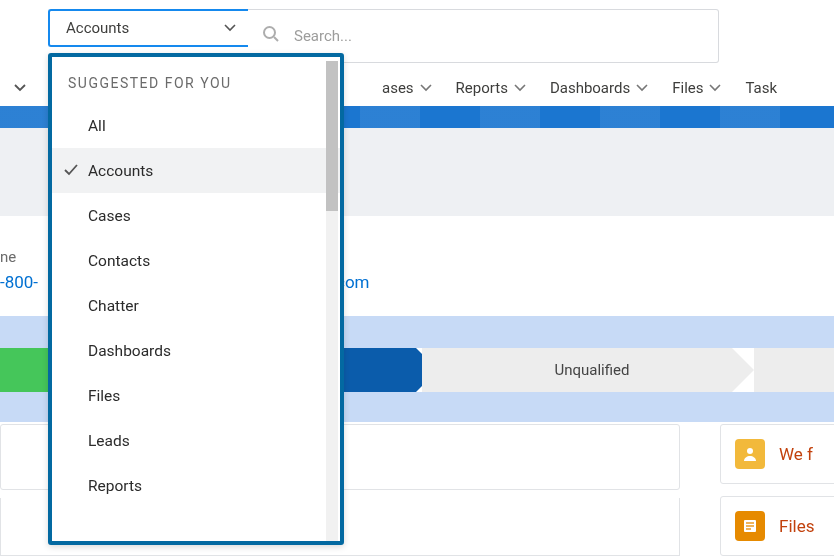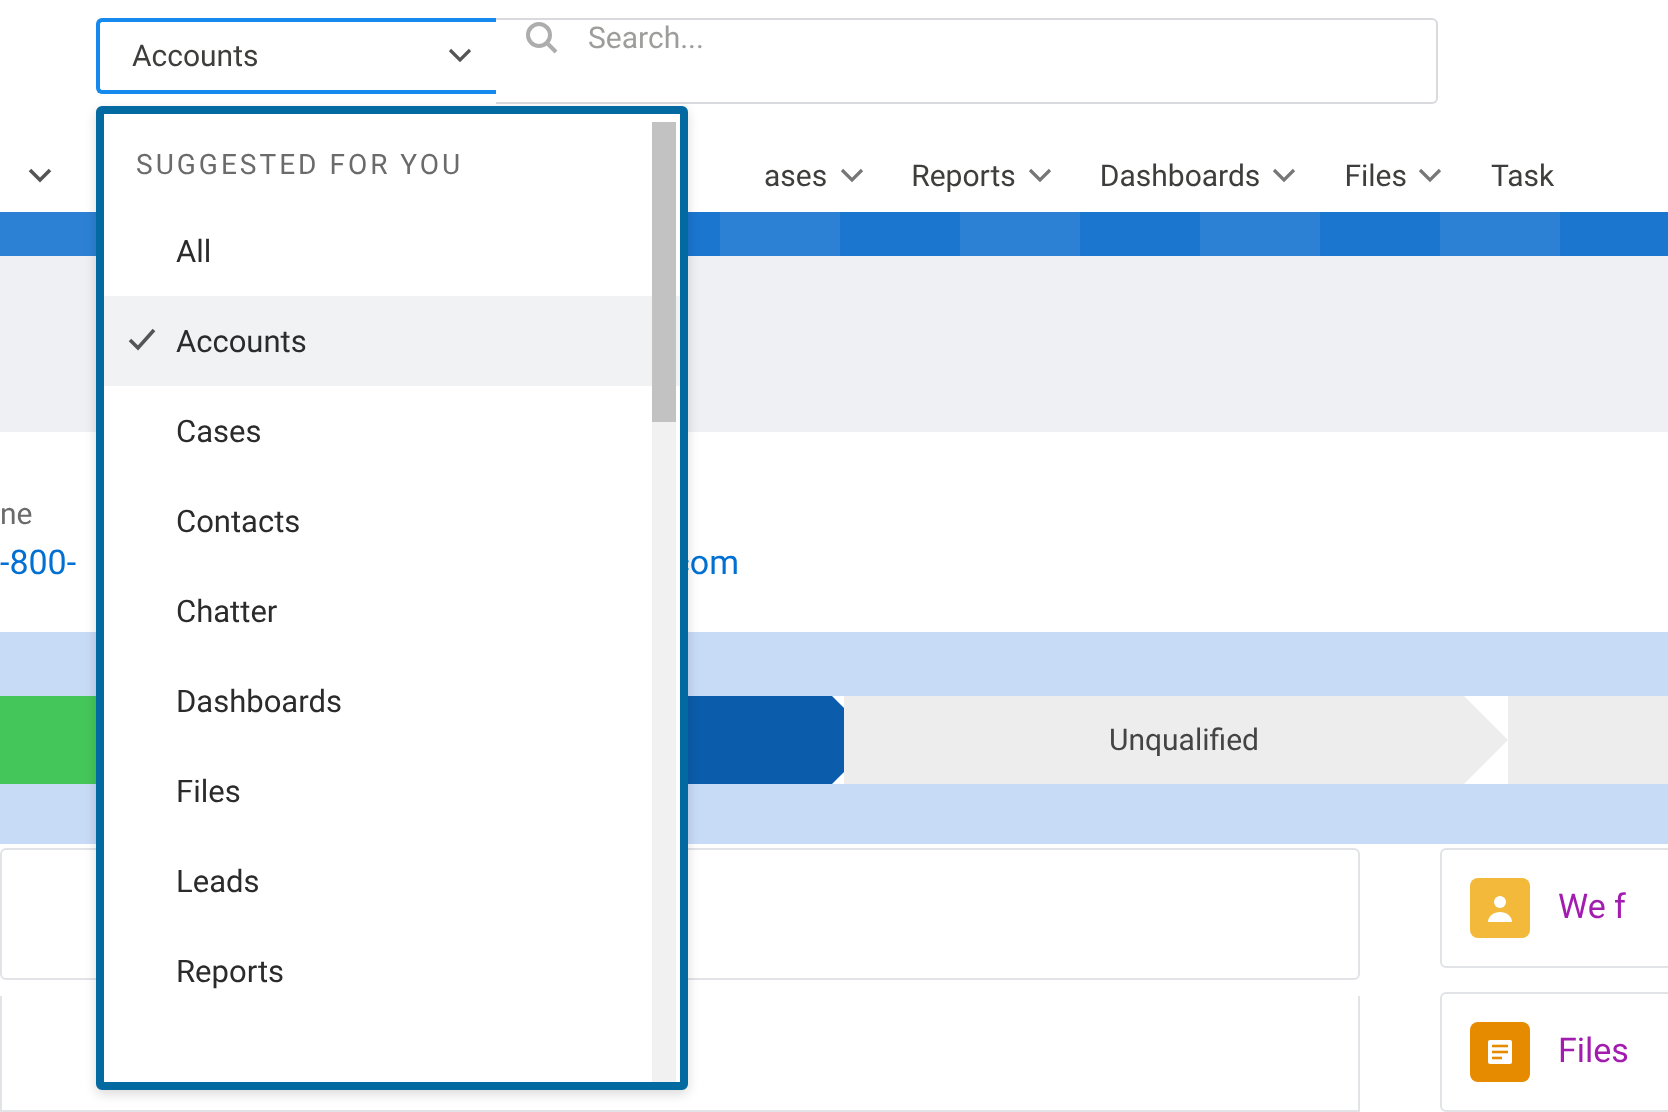--- a/index.html
+++ b/index.html
@@ -3,21 +3,21 @@
 <meta charset="utf-8">
 <style>
   * { box-sizing: border-box; margin: 0; padding: 0; font-family: -apple-system, BlinkMacSystemFont, "Segoe UI", Roboto, Arial, sans-serif; }
   body { width: 834px; height: 556px; overflow: hidden; background: #fff; position: relative; }
 
   
   .topbar { position: absolute; top: 9px; left: 48px; width: 671px; height: 38px; display: flex; }
   .combo { width: 200px; height: 38px; border: 2px solid #1589ee; background: #fff; display: flex; align-items: center; justify-content: space-between; padding: 0 12px 0 16px; border-right: none; border-radius: 3px 0 0 3px; }
   .combo-label { font-size: 15px; color: #3e3e3c; }
   .combo-caret svg { display: block; }
-  .search-wrap { flex: 1; height: 43px; border: 1px solid #d8dade; border-left: none; border-radius: 0 3px 3px 0; display: flex; align-items: flex-start; padding-left: 14px; gap: 14px; }
+  .search-wrap { flex: 1; height: 54px; border: 1px solid #d8dade; border-left: none; border-radius: 0 3px 3px 0; display: flex; align-items: center; padding-left: 14px; gap: 14px; }
   .search-input { border: none; outline: none; font-size: 15px; color: #706e6b; width: 100%; background: transparent; }
   .search-input::placeholder { color: #9d9d9c; }
 
   
   .nav { position: absolute; top: 70px; left: 0; right: 0; height: 36px; display: flex; align-items: center; }
   .nav-left-caret { width: 40px; display: flex; justify-content: center; }
   .nav-items { display: flex; align-items: flex-end; gap: 12px; padding-left: 336px; }
   .nav-item { display: flex; align-items: center; gap: 6px; font-size: 15px; color: #3e3e3c; padding: 6px 6px; white-space: nowrap; }
   .chev svg { display: block; }
 
@@ -50,21 +50,21 @@
   
   .panel { position:absolute; background:#fff; border:1px solid #e1e3e6; border-radius:3px; }
   .panel1 { top:424px; left:0; width:680px; height:66px; }
   .panel2 { top:424px; left:720px; width:200px; height:60px; display:flex; align-items:center; gap:14px; padding:0 14px; }
   .panel3 { top:496px; left:720px; width:200px; height:60px; display:flex; align-items:center; gap:14px; padding:0 14px; }
   .panel1b { position:absolute; top:498px; left:0; width:680px; height:58px; background:#fff; border:1px solid #e1e3e6; border-top:none; }
 
   .icon-box { width:30px; height:30px; border-radius:4px; display:flex; align-items:center; justify-content:center; flex-shrink:0; }
   .icon-yellow { background:#f2b93b; }
   .icon-orange { background:#e68a00; }
-  .panel-text { font-size:17px; color:#a21caf; white-space:nowrap; }
+  .panel-text { font-size:17px; color:#c2410c; white-space:nowrap; }
 
   
   .dropdown { position:absolute; top:53px; left:48px; width:296px; height:492px; background:#fff; border:4px solid #0369a1; border-radius:3px; box-shadow:0 2px 6px rgba(0,0,0,0.15); overflow:hidden; z-index:100; }
   .dd-scroll { position:absolute; top:4px; right:2px; width:12px; height:480px; background:#f1f1f1; }
   .dd-thumb { width:12px; height:150px; background:#c2c2c2; }
   .dd-header { padding:18px 16px 12px 16px; font-size:14px; letter-spacing:1.5px; color:#6b6b6b; }
   .dd-item { height:45px; display:flex; align-items:center; padding-left:36px; font-size:15.5px; color:#2b2b2b; cursor:pointer; position:relative; }
   .dd-item.selected { background:#f1f2f3; }
   .dd-item .check { position:absolute; left:12px; top:50%; transform:translateY(-50%); }
 

